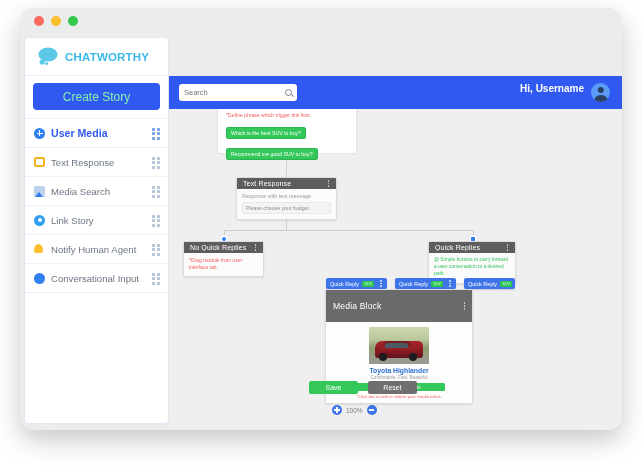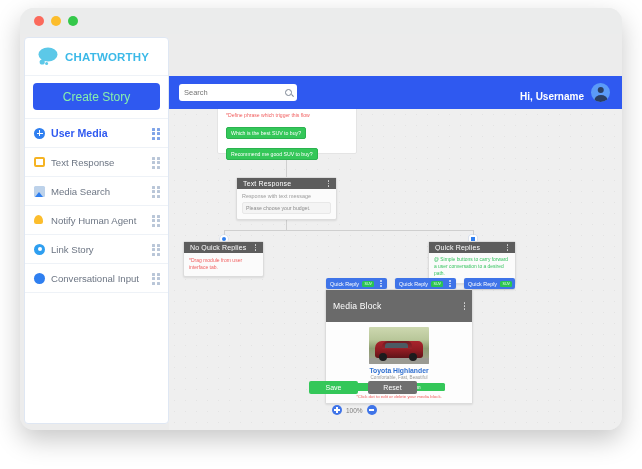--- a/index.html
+++ b/index.html
@@ -153,21 +153,21 @@
   .mag {
     width: 7px; height: 7px; border: 1.1px solid #7b8593;
     border-radius: 50%; position: relative; flex: 0 0 7px;
   }
   .mag::after {
     content:""; position:absolute; right:-2.5px; bottom:-1.5px;
     width:3px; height:1.1px; background:#7b8593;
     transform: rotate(45deg);
   }
   #user {
-    margin-left: auto; display: flex; align-items: flex-end; gap: 7px;
+    margin-left: auto; display: flex; align-items: flex-start; gap: 7px;
   }
   #user .hi { color: #ffffff; font-size: 10px; font-weight: bold; }
   #avatar {
     width: 19px; height: 19px; border-radius: 50%;
     background: #5b9bf8; position: relative; overflow: hidden;
   }
   #avatar::before {
     content:""; position:absolute; left:50%; top:3.5px;
     transform: translateX(-50%);
     width:6.5px; height:6.5px; border-radius:50%; background:#2b3f63;
@@ -395,35 +395,35 @@
             <i></i>
             <i></i>
             <i></i>
             <i></i>
             <i></i>
             <i></i>
           </span>
       </div>
 
       <div class="mod">
+        <span class="mico link"></span>
+        <span class="lbl">Link Story</span>
+        <span class="grip">
+            <i></i>
+            <i></i>
+            <i></i>
+            <i></i>
+            <i></i>
+            <i></i>
+          </span>
+      </div>
+
+      <div class="mod">
         <span class="mico bell"></span>
         <span class="lbl">Notify Human Agent</span>
-        <span class="grip">
-            <i></i>
-            <i></i>
-            <i></i>
-            <i></i>
-            <i></i>
-            <i></i>
-          </span>
-      </div>
-
-      <div class="mod">
-        <span class="mico link"></span>
-        <span class="lbl">Link Story</span>
         <span class="grip">
             <i></i>
             <i></i>
             <i></i>
             <i></i>
             <i></i>
             <i></i>
           </span>
       </div>
 

